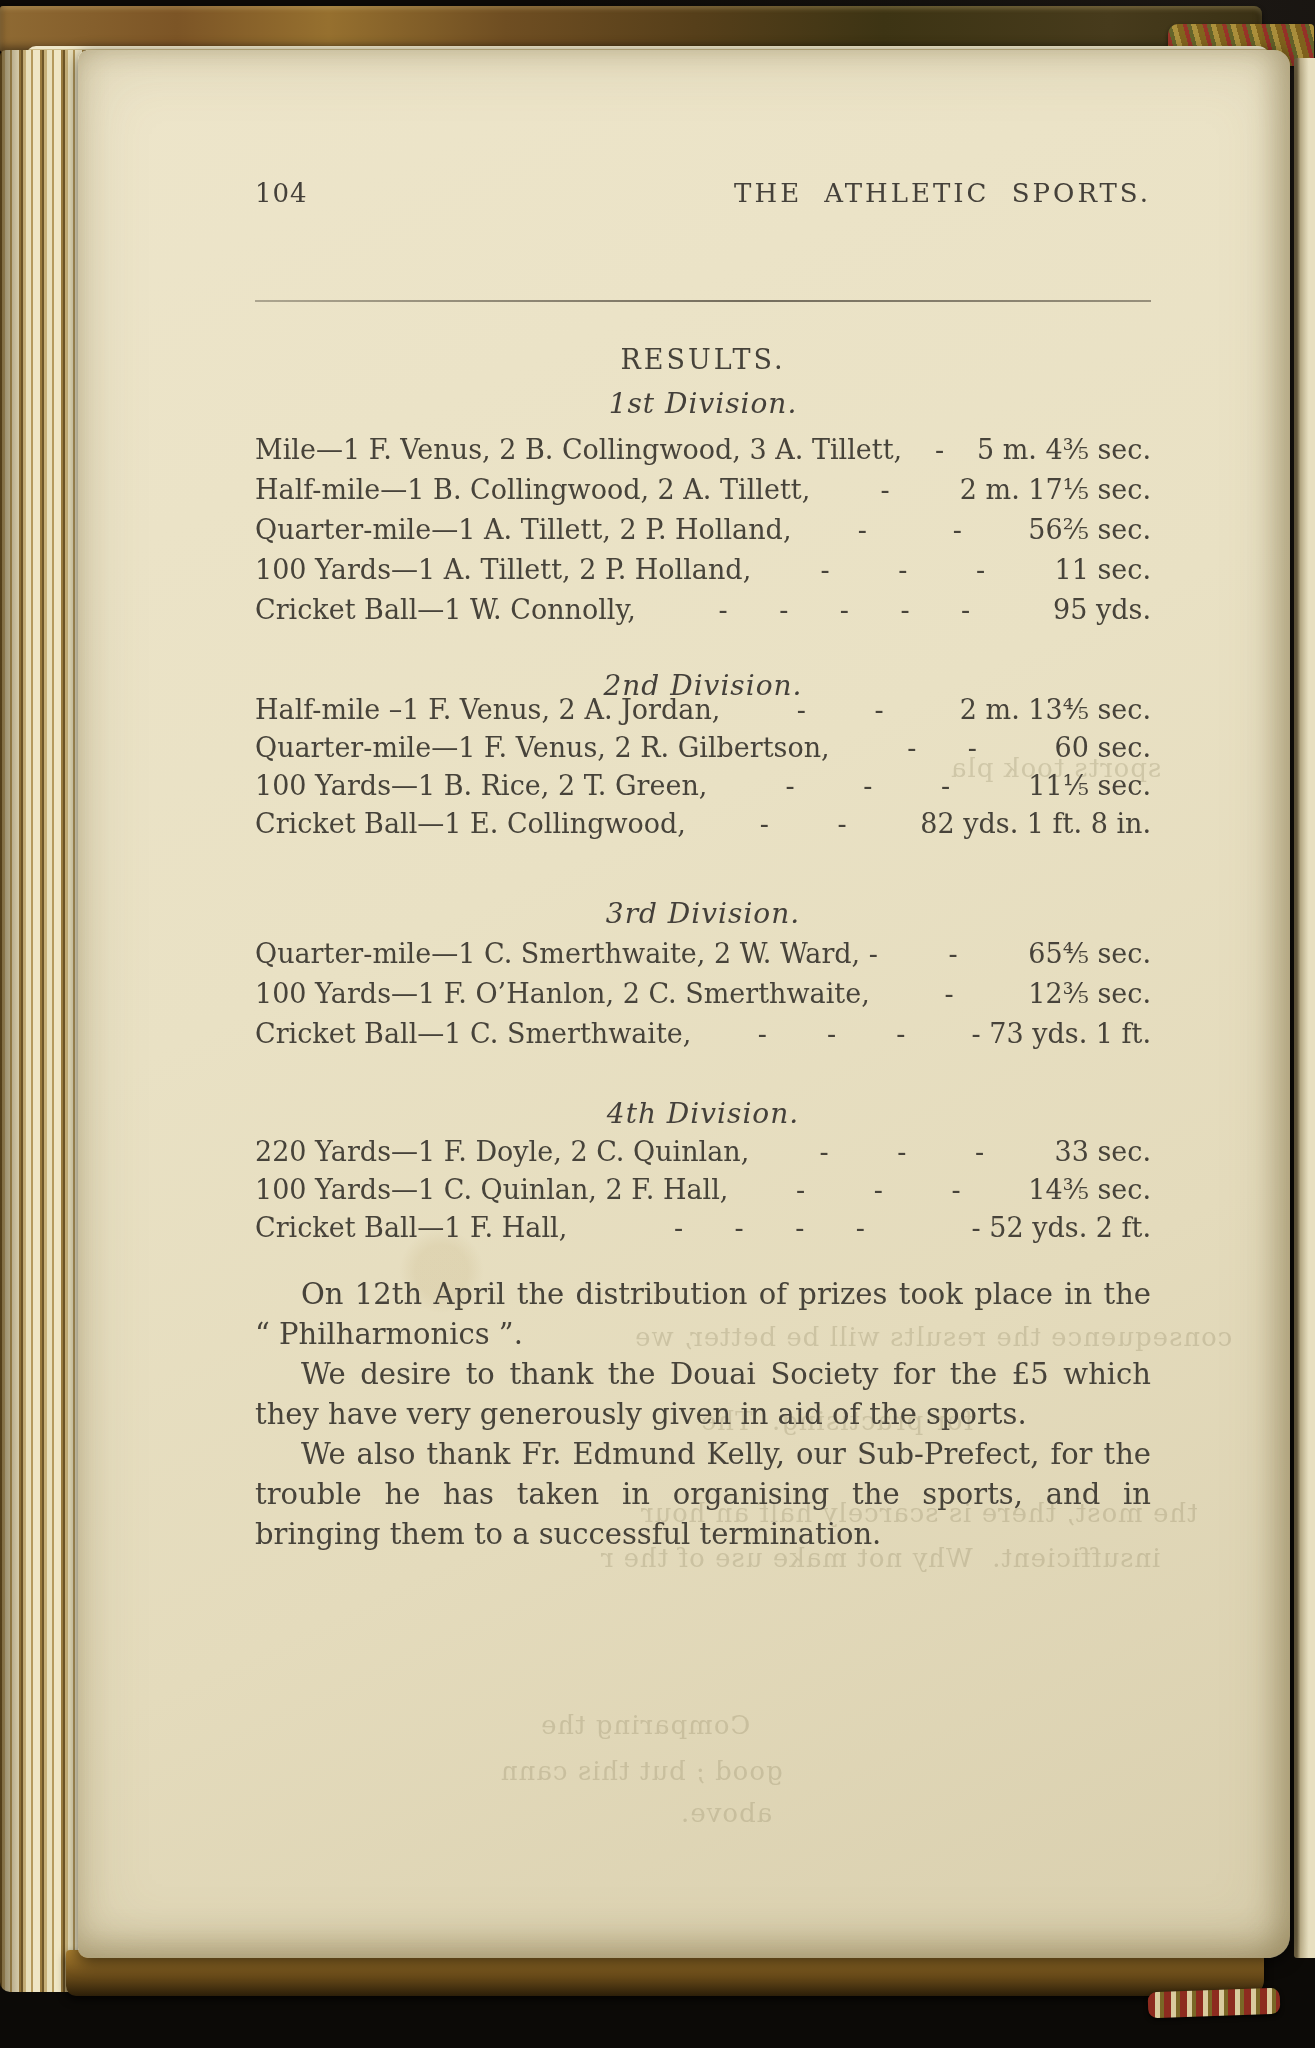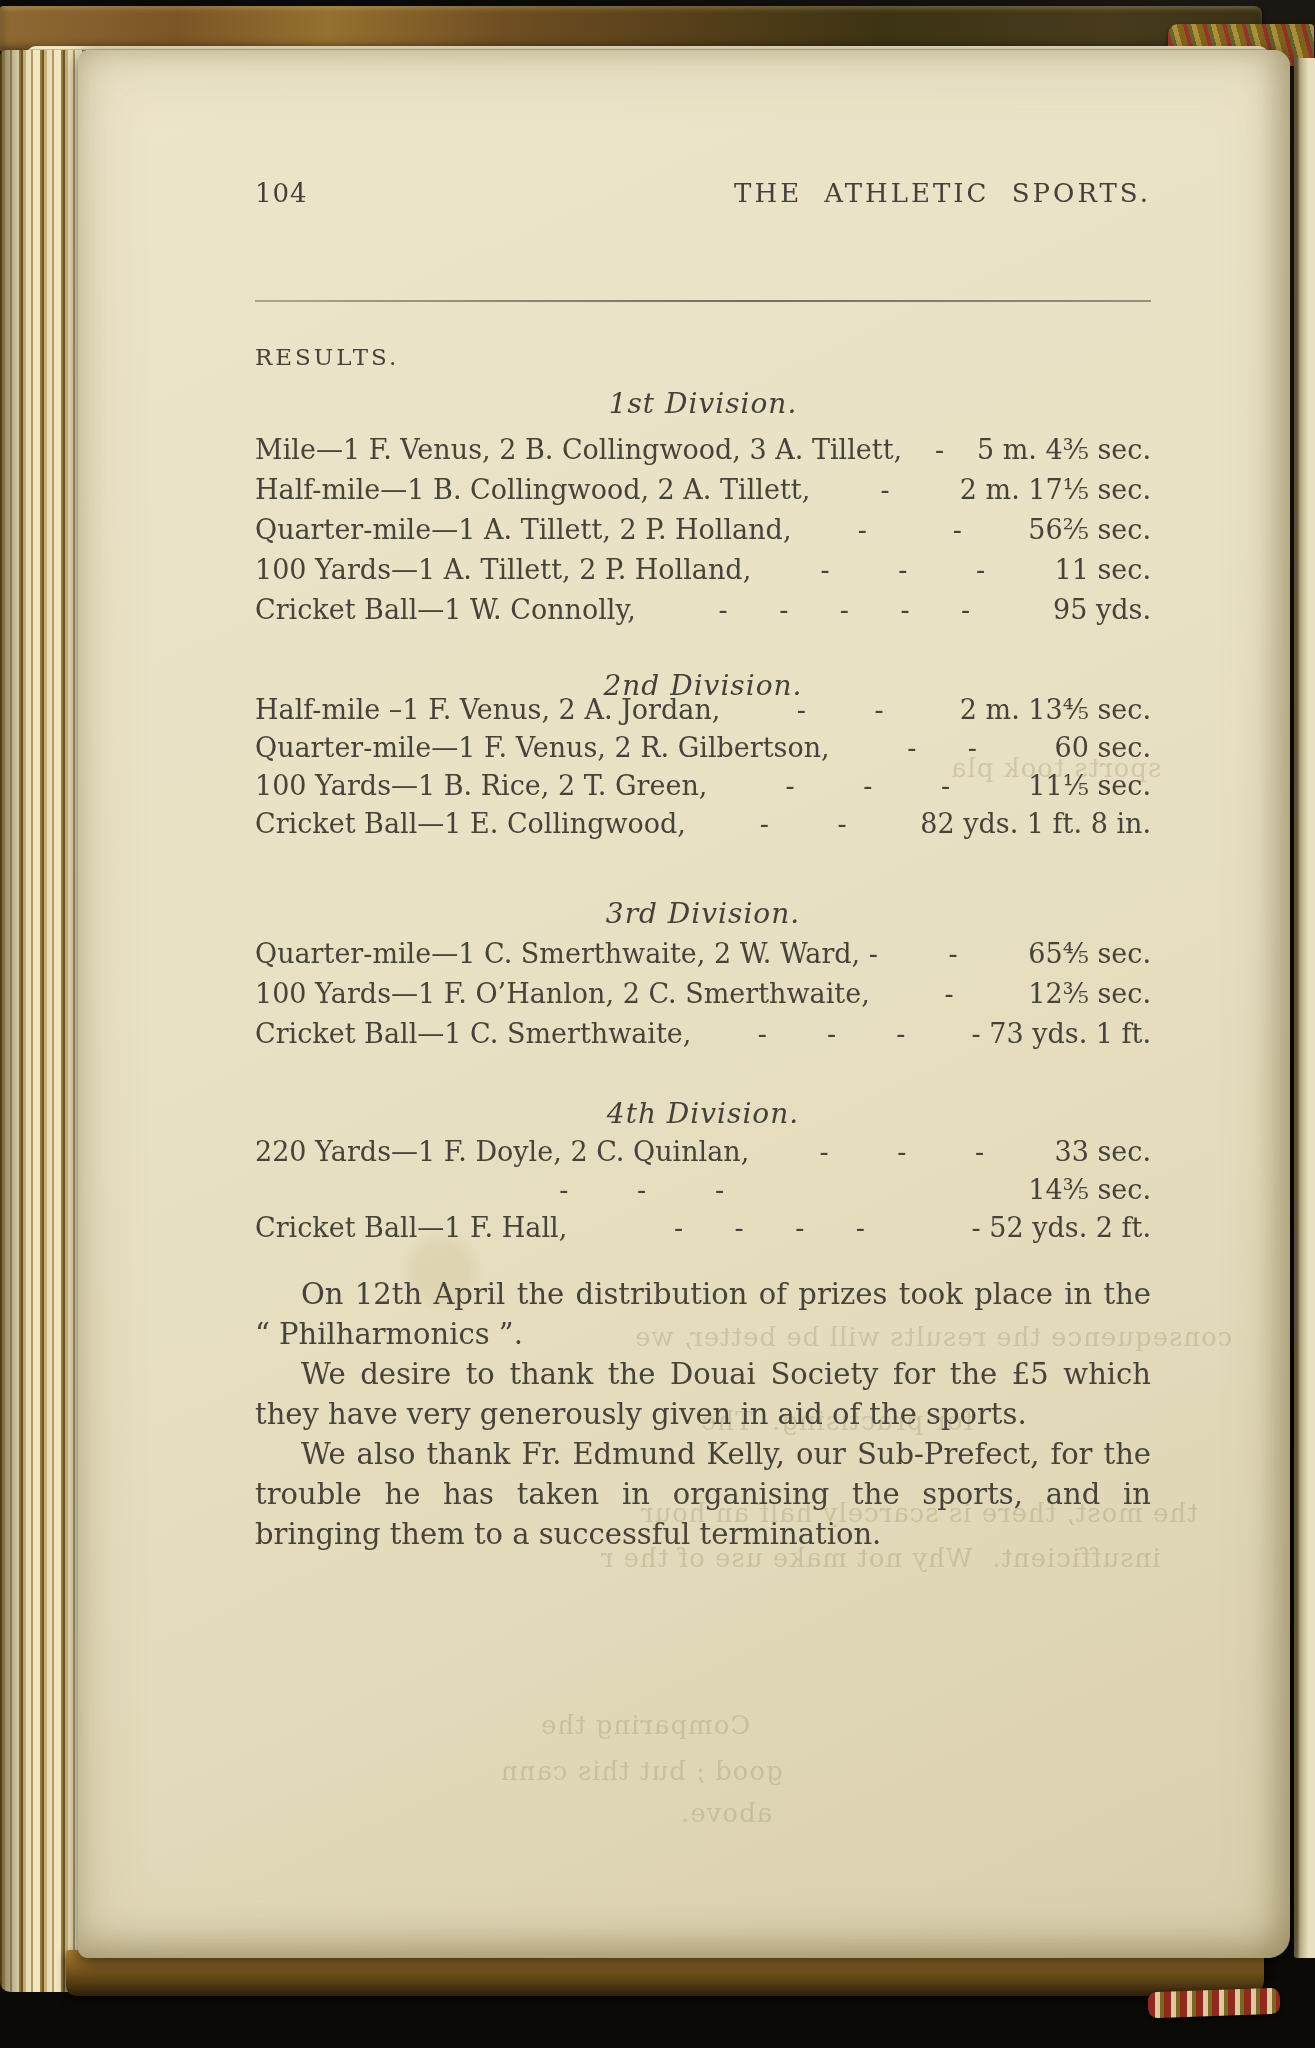--- a/index.html
+++ b/index.html
@@ -72,22 +72,22 @@
     color:#47433a;
   }
   .text-block{position:absolute;left:177px;top:0;width:896px;height:100%;}
 
   .running-row{position:absolute;top:128px;left:0;width:100%;text-align:right;
     font-size:26px;letter-spacing:3px;word-spacing:11px;color:#45413a;}
   .page-number{position:absolute;left:0;top:0;letter-spacing:1px;word-spacing:0;}
   .head-rule{position:absolute;top:250px;left:0;width:100%;height:2px;
     background:linear-gradient(90deg,rgba(95,88,74,.45),rgba(95,88,74,.85) 55%,rgba(95,88,74,.6));}
 
-  .results-heading{position:absolute;top:294px;left:0;width:100%;
-    font-size:23px;letter-spacing:3px;color:#46423a;}
+  .results-heading{position:absolute;top:294px;left:0;width:100%;text-align:center;
+    font-size:27px;letter-spacing:3px;color:#46423a;}
 
   .div-head{position:absolute;left:0;width:100%;text-align:center;
     font-style:italic;font-size:28px;letter-spacing:1px;color:#44403a;line-height:32px;}
   .rows{position:absolute;left:0;width:100%;}
   .row{display:flex;align-items:baseline;font-size:27px;white-space:pre;}
   .row .ev{flex:none;}
   .row .mid{flex:1;text-align:center;white-space:pre;overflow:hidden;}
   .row .res{flex:none;}
   .lh40 .row{height:40px;}
   .lh38 .row{height:38px;}
@@ -207,20 +207,21 @@
       </div>
 
       <div class="div-head" style="top:1048px">4th Division.</div>
       <div class="rows lh38" style="top:1086px">
         <div class="row">
           <span class="ev">220 Yards—1 F. Doyle, 2 C. Quinlan,</span>
           <span class="mid">-        -        -</span>
           <span class="res">33 sec.</span>
         </div>
         <div class="row">
+          <span class="ev">100 Yards—1 C. Quinlan, 2 F. Hall,</span>
           <span class="mid">-        -        -</span>
           <span class="res">14⅗ sec.</span>
         </div>
         <div class="row">
           <span class="ev">Cricket Ball—1 F. Hall,</span>
           <span class="mid">-      -      -      -</span>
           <span class="res">- 52 yds. 2 ft.</span>
         </div>
       </div>
 

